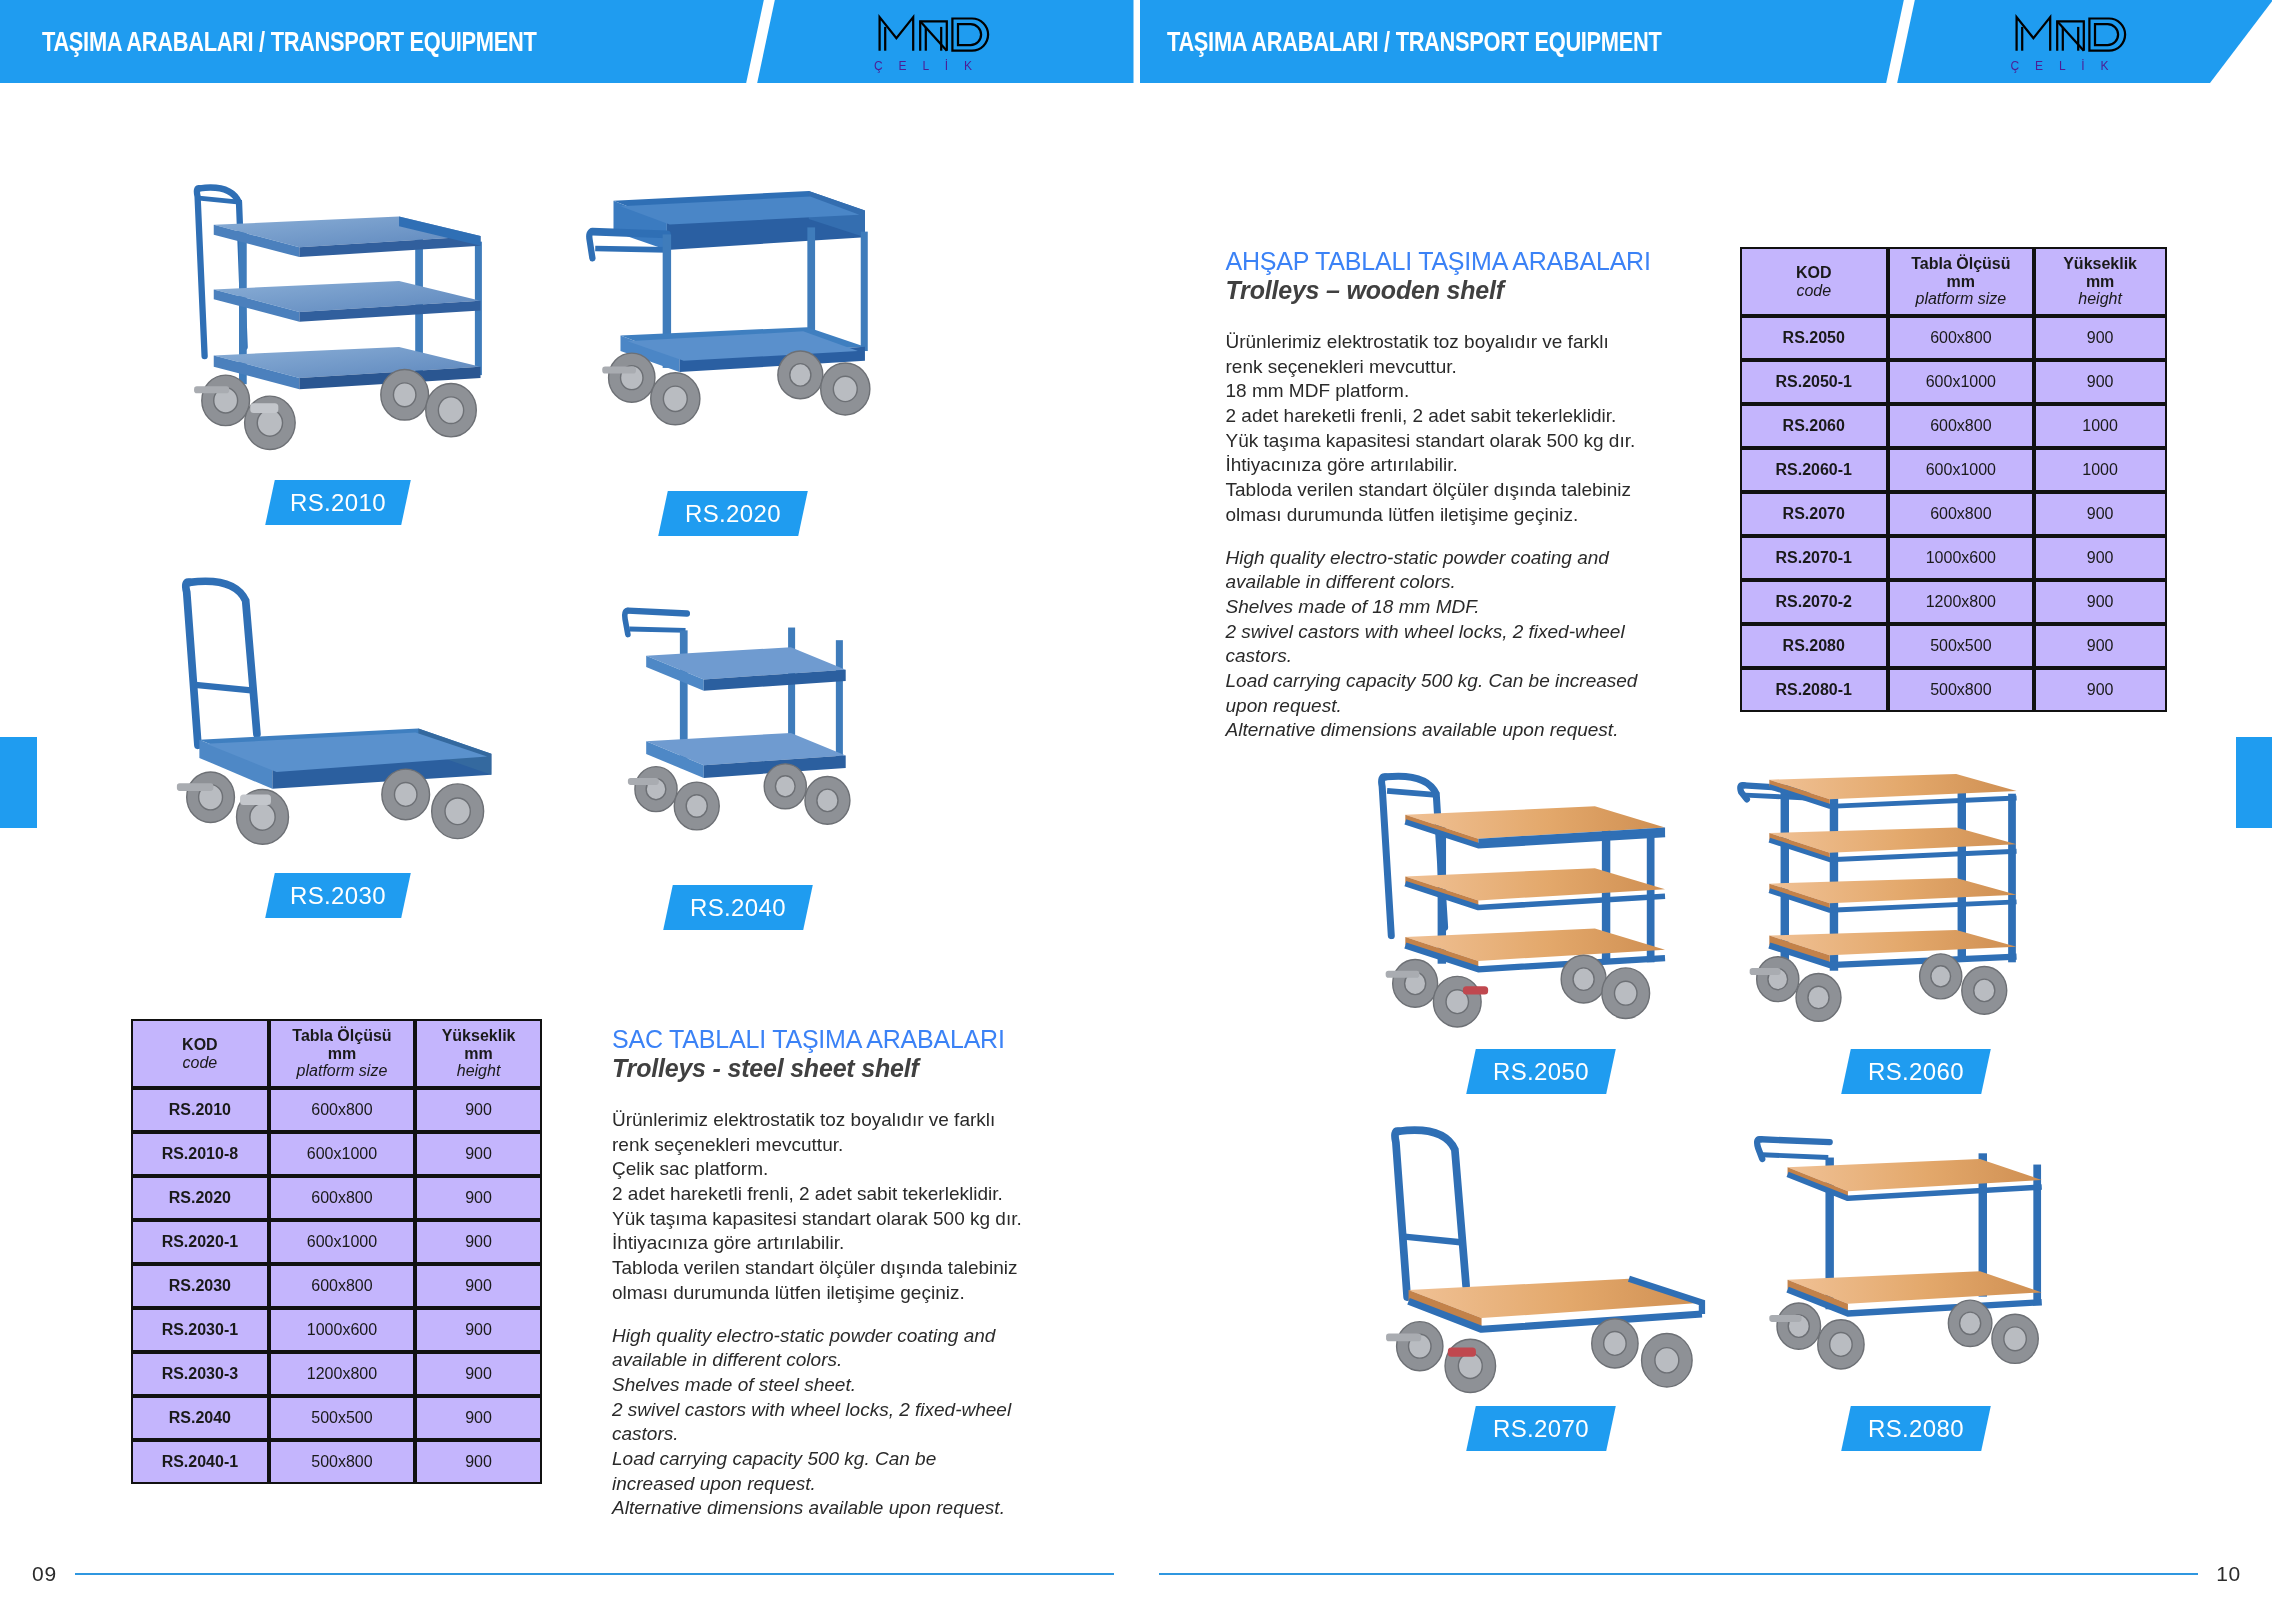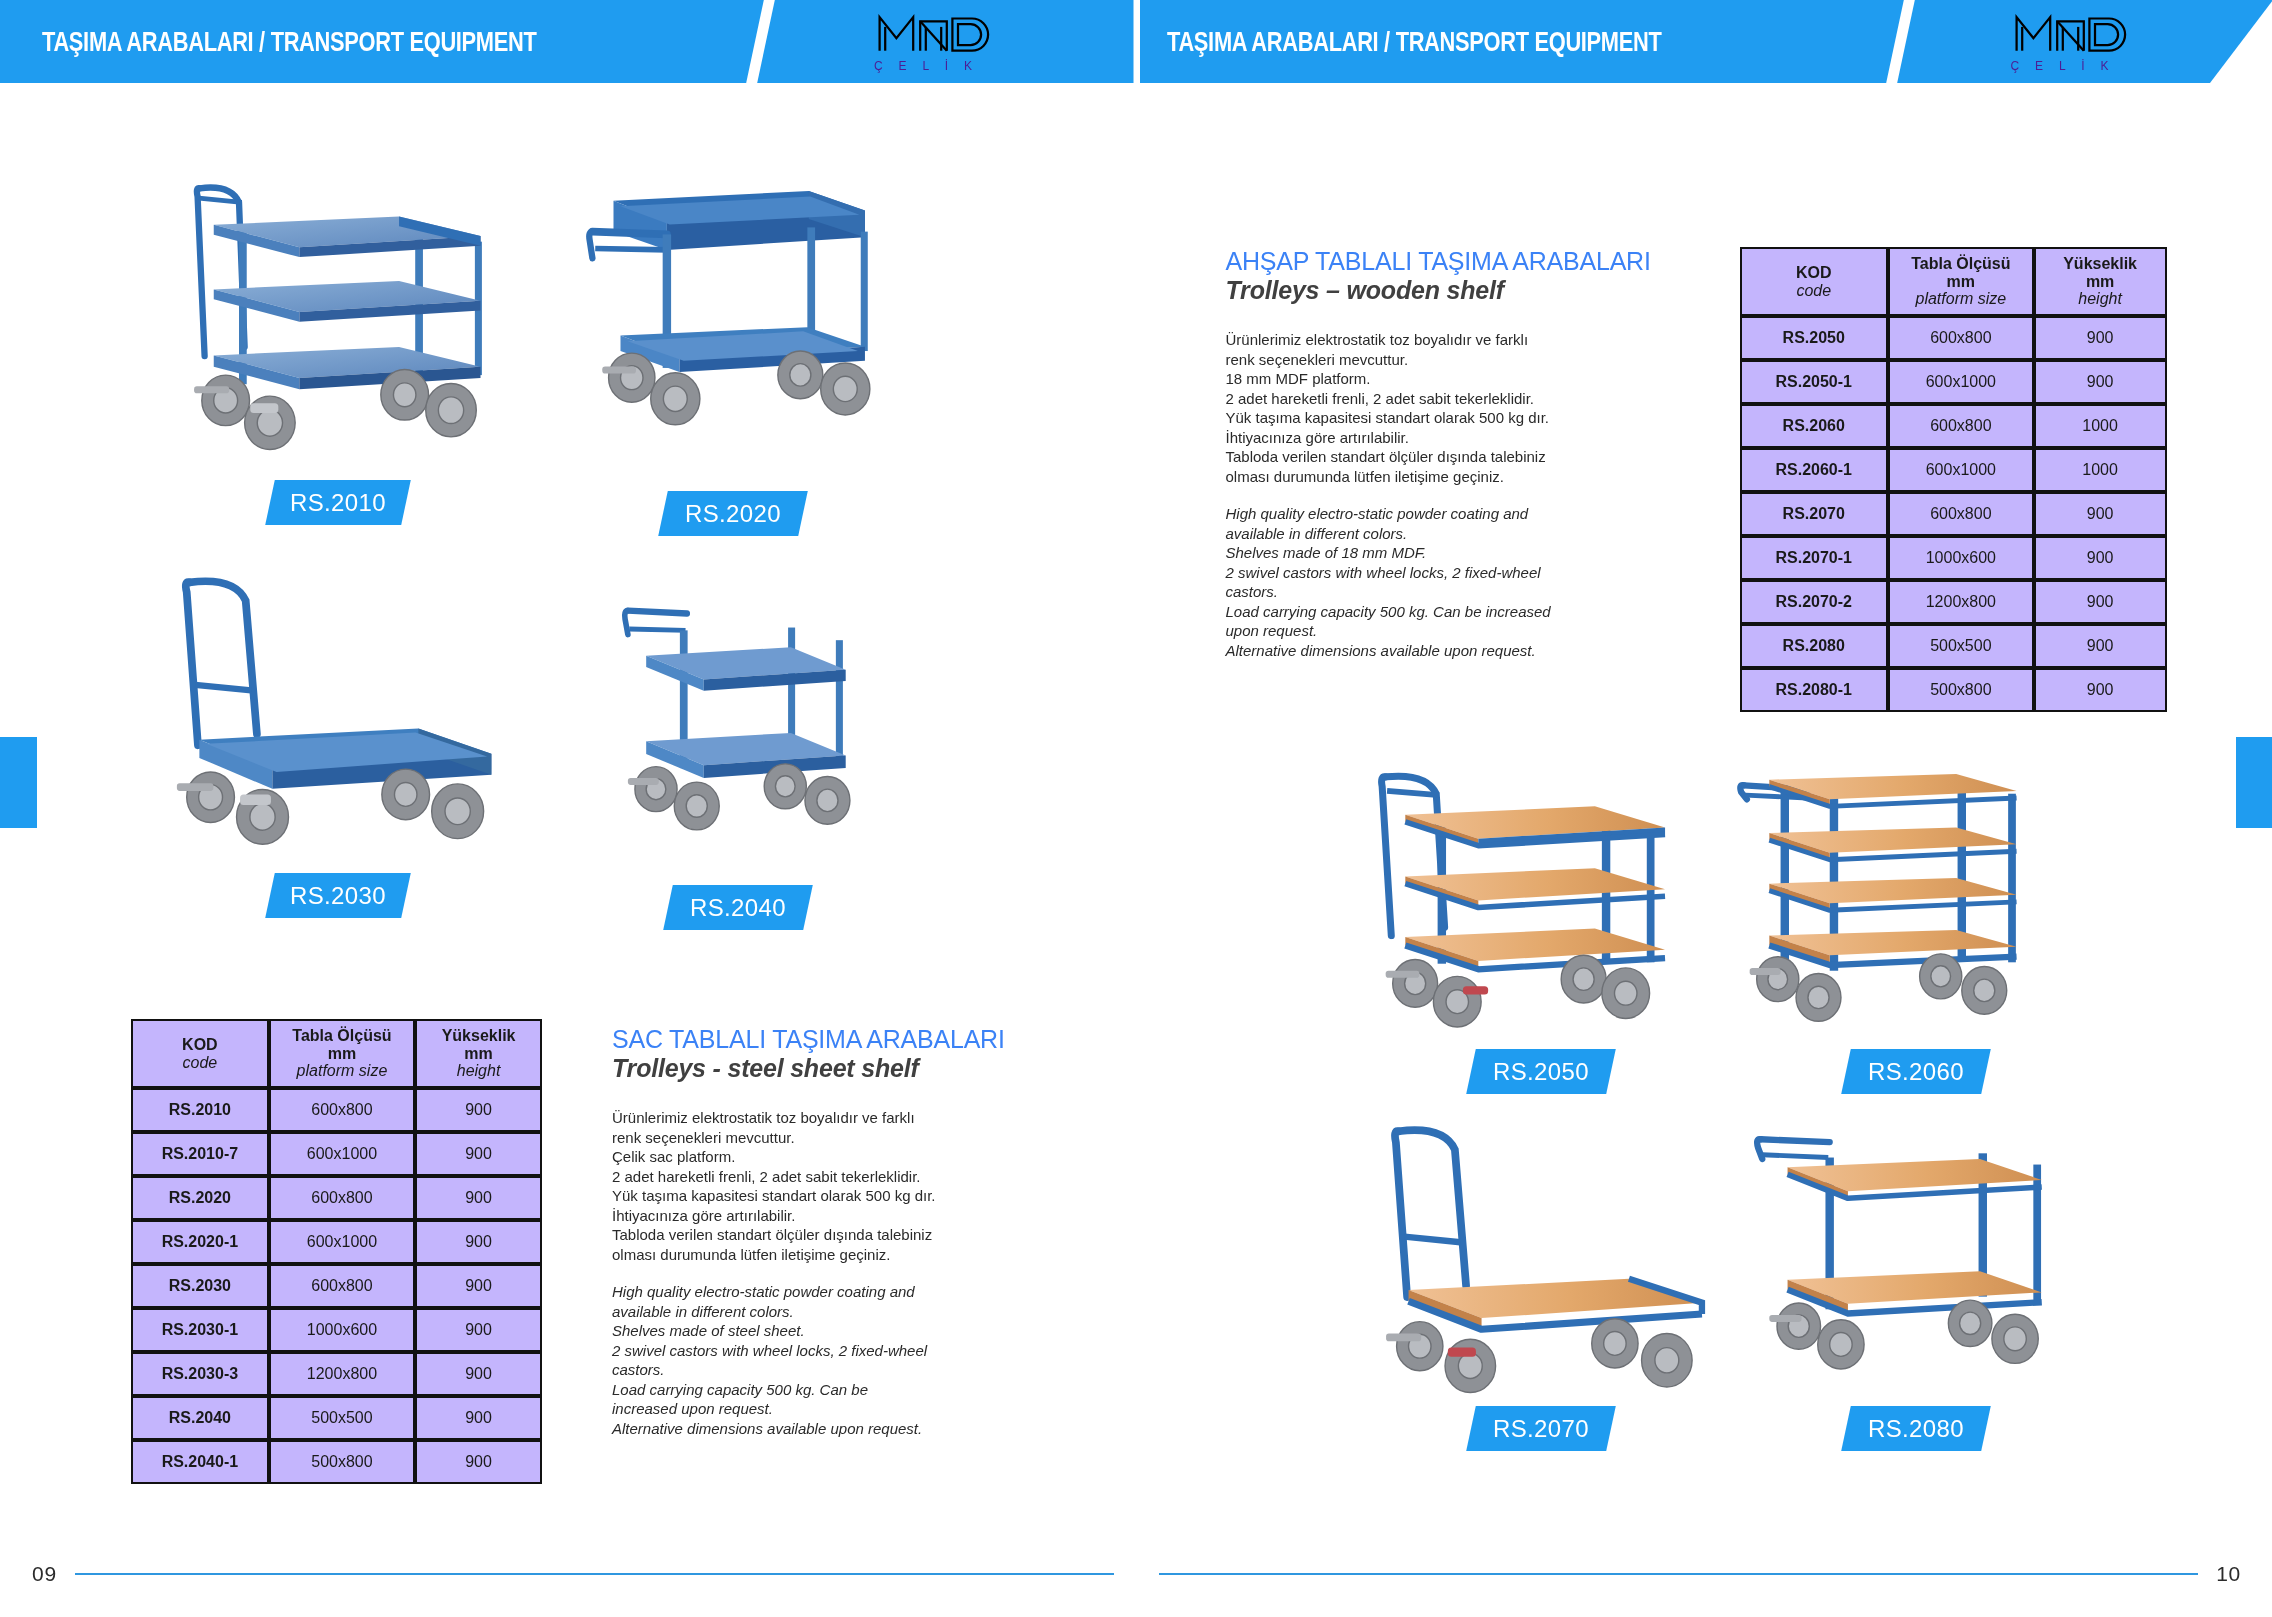--- a/index.html
+++ b/index.html
@@ -72,21 +72,21 @@
   
   .sect{position:absolute;}
   .sect h2{
     margin:0;font-size:25px;font-weight:400;letter-spacing:-0.2px;line-height:1.14;
     color:#3b82f6;text-transform:none;
   }
   .sect h3{
     margin:0 0 0 0;font-size:25px;font-weight:700;font-style:italic;
     letter-spacing:-0.2px;line-height:1.18;color:#404040;
   }
-  .sect .body{margin-top:25px;font-size:15px;line-height:1.30;color:#2a2a2a;}
+  .sect .body{margin-top:25px;font-size:19px;line-height:1.30;color:#2a2a2a;}
   .sect .body.en{font-style:italic;margin-top:18px;}
   .sect .body p{margin:0;white-space:pre-line;}
 
   
   table.spec{
     position:absolute;border-collapse:separate;border-spacing:0;
     background:#c4b5fd;
   }
   table.spec th, table.spec td{
     border:2.1px solid #111;
@@ -311,21 +311,21 @@
           </th>
         </tr>
       </thead>
       <tbody>
         <tr>
             <td class="code">RS.2010</td>
             <td>600x800</td>
             <td>900</td>
           </tr>
         <tr>
-            <td class="code">RS.2010-7</td>
+            <td class="code">RS.2010-8</td>
             <td>600x1000</td>
             <td>900</td>
           </tr>
         <tr>
             <td class="code">RS.2020</td>
             <td>600x800</td>
             <td>900</td>
           </tr>
         <tr>
             <td class="code">RS.2020-1</td>

